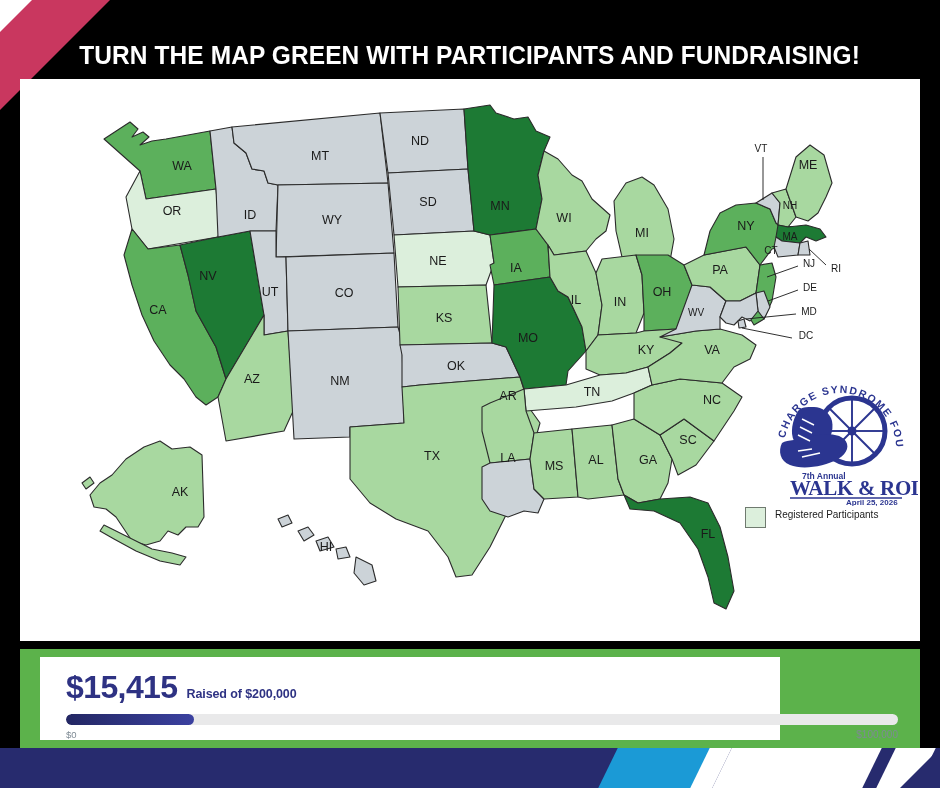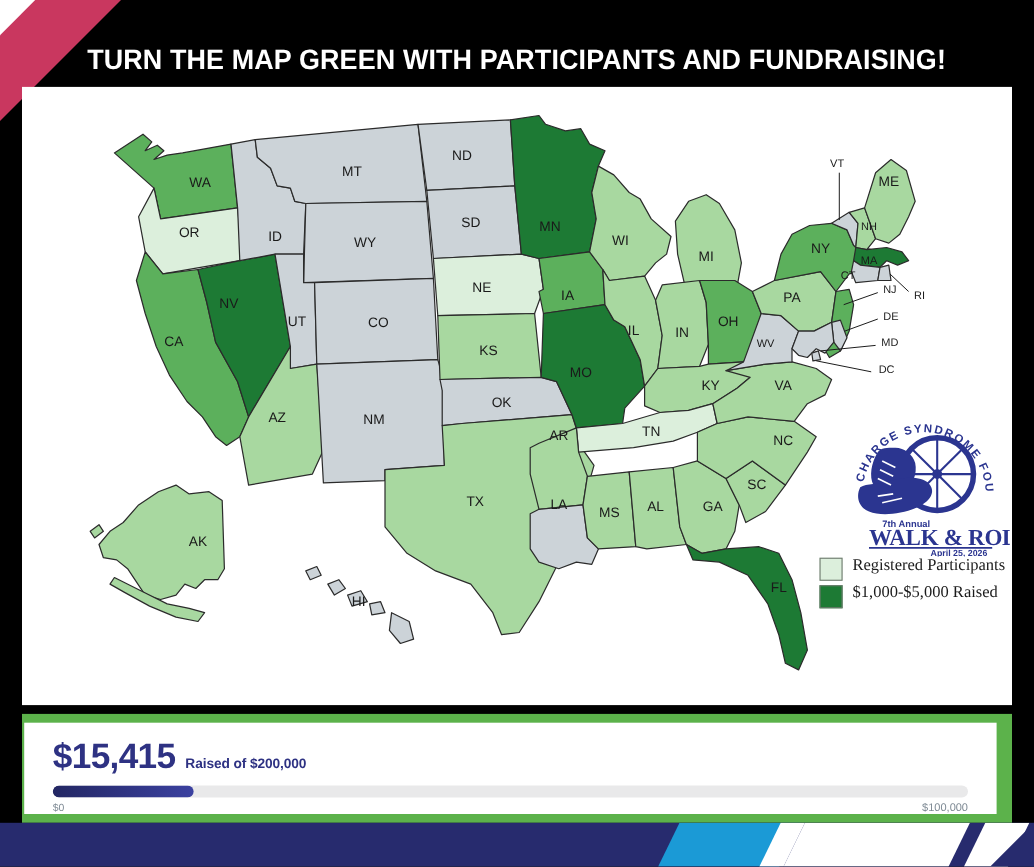--- a/index.html
+++ b/index.html
@@ -45,29 +45,29 @@
   #usmap svg{display:block;}
   .st-label{font-family:"Liberation Sans",sans-serif;font-size:12.5px;fill:#1a1a1a;
      text-anchor:middle;dominant-baseline:middle;}
   .st-label.sm{font-size:10px;}
   .leader{stroke:#1a1a1a;stroke-width:.9;fill:none;}
 
   
   #legend{position:absolute;left:725px;top:428px;width:175px;}
   .leg-row{display:flex;align-items:flex-start;margin-bottom:4px;}
   .leg-sw{width:19px;height:19px;border:1px solid #6f7a6f;flex:0 0 auto;margin-right:9px;}
-  .leg-tx{font-size:15px;color:#1b1b1b;line-height:13.5px;padding-top:1px;
-     font-family:Liberation Serif, serif;}
+  .leg-tx{font-size:10px;color:#1b1b1b;line-height:13.5px;padding-top:1px;
+     font-family:Liberation Sans, sans-serif;}
 
   
   #logo{position:absolute;left:748px;top:292px;width:150px;height:135px;}
 
   
   #fundwrap{position:absolute;left:20px;top:649px;width:900px;height:99px;background:#5cb24b;padding:0;}
-  #fundinner{position:absolute;left:2px;top:8px;width:884px;height:83px;background:#ffffff;}
+  #fundinner{position:absolute;left:20px;top:8px;width:740px;height:83px;background:#ffffff;}
   #amountline{position:absolute;left:26px;top:12px;display:flex;align-items:baseline;}
   #amount{font-size:32px;font-weight:bold;color:#2e3283;letter-spacing:-.6px;
      font-family:"Liberation Sans",sans-serif;}
   #amountsub{font-size:12.5px;font-weight:bold;color:#2e3283;margin-left:9px;letter-spacing:-.1px;}
   #track{position:absolute;left:26px;top:57px;width:832px;height:11px;background:#e9e9ea;border-radius:6px;overflow:hidden;}
   #fill{height:11px;border-radius:6px;background:linear-gradient(90deg,#232763 0%,#3b41a0 100%);}
   #minlab{position:absolute;left:26px;top:72px;font-size:9.5px;color:#7e8a94;}
   #maxlab{position:absolute;left:26px;top:72px;width:832px;text-align:right;font-size:10px;color:#7e8a94;}
 </style>
 </head>
@@ -261,24 +261,20 @@
         <line x1="22" y1="127" x2="134" y2="127" stroke="#2b3590" stroke-width="1.6"></line>
         <text x="78" y="134" font-size="8" font-weight="bold" fill="#2b3590" font-family="Liberation Sans, sans-serif">April 25, 2026</text>
       </svg>
     </div>
 
     <div id="legend">
       <div class="leg-row">
         <span class="leg-sw" style="background: rgb(220, 239, 220);"></span>
         <span class="leg-tx">Registered Participants</span>
       </div>
-      <div class="leg-row">
-        <span class="leg-sw" style="background: rgb(29, 122, 52);"></span>
-        <span class="leg-tx">$1,000-$5,000 Raised</span>
-      </div>
     </div>
 
   </div>
 
   <div id="fundwrap">
     <div id="fundinner">
       <div id="amountline">
         <span id="amount">$15,415</span>
         <span id="amountsub">Raised of $200,000</span>
       </div>

